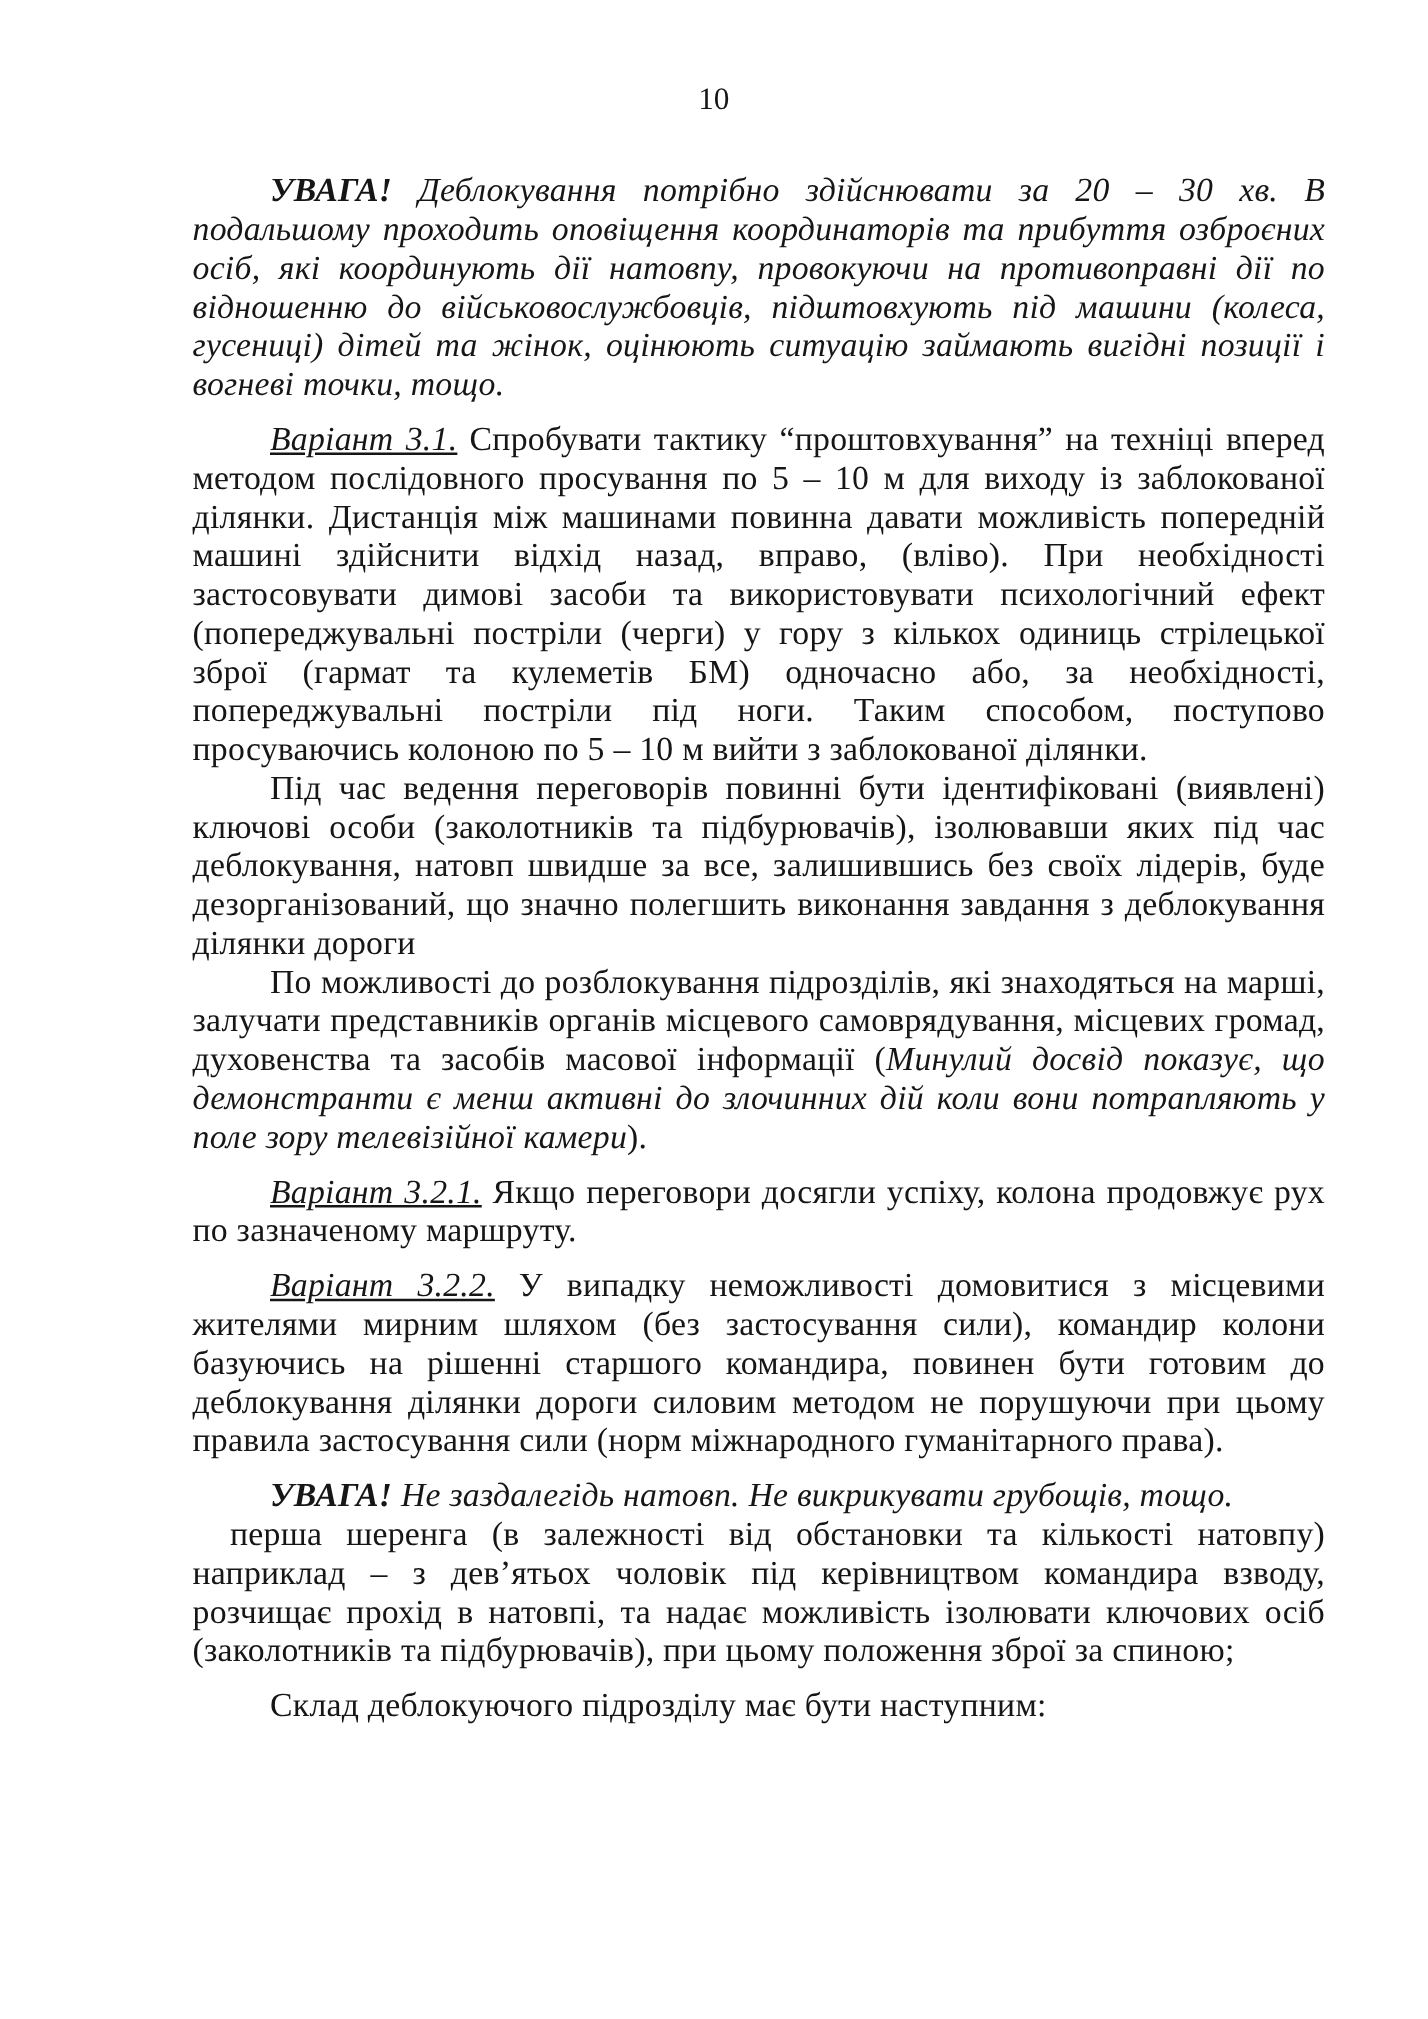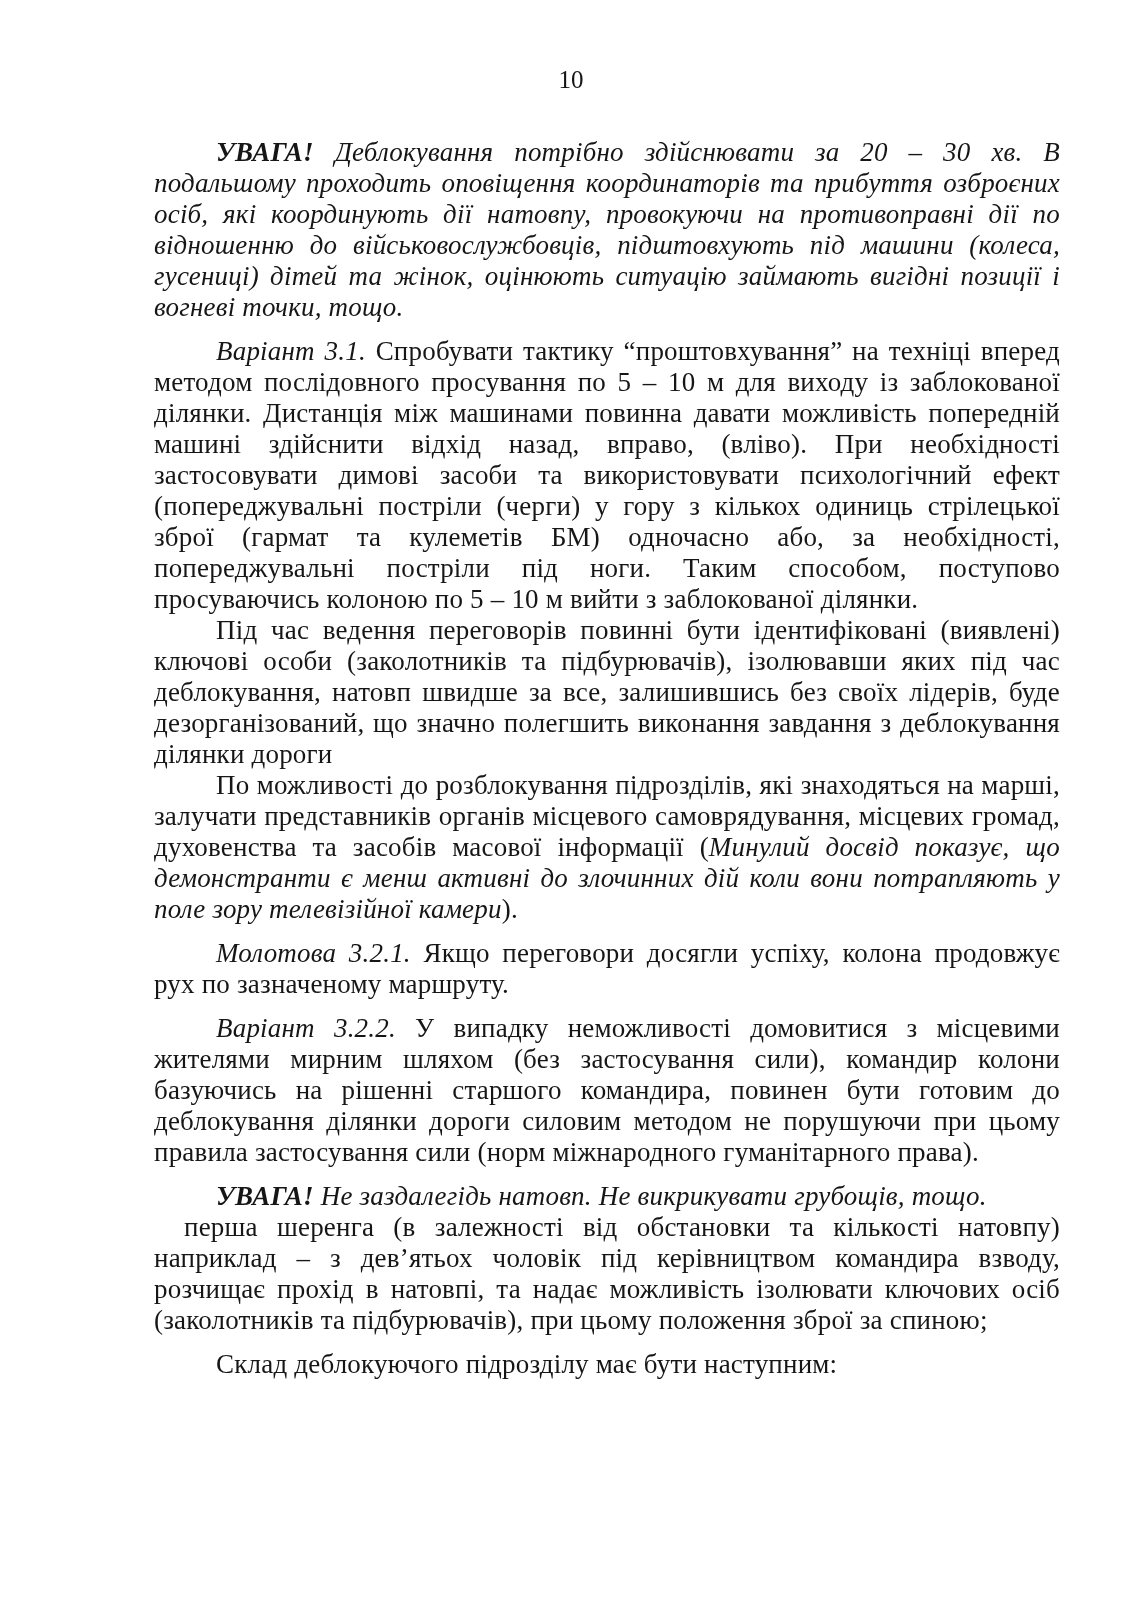--- a/index.html
+++ b/index.html
@@ -46,20 +46,21 @@
   }
   p.indent-small {
     text-indent: 30px;
   }
   .lead-bi {
     font-style: italic;
     font-weight: bold;
   }
   .lead-i {
     font-style: italic;
+    text-decoration: underline;
   }
   .em {
     font-style: italic;
   }
 </style>
 </head>
 <body>
 
 <div class="page">
 
@@ -69,21 +70,21 @@
 
     <p class="para spaced"><span class="lead-bi">УВАГА!</span><span class="em"> Деблокування потрібно здійснювати за 20 – 30 хв. В подальшому проходить оповіщення координаторів та прибуття озброєних осіб, які координують дії натовпу, провокуючи на противоправні дії по відношенню до військовослужбовців, підштовхують під машини (колеса, гусениці) дітей та жінок, оцінюють ситуацію займають вигідні позиції і вогневі точки, тощо.</span></p>
 
     <p class="para spaced"><span class="lead-i">Варіант 3.1.</span><span> Спробувати тактику “проштовхування” на техніці вперед методом послідовного просування по 5 – 10 м для виходу із заблокованої ділянки. Дистанція між машинами повинна давати можливість попередній машині здійснити відхід назад, вправо, (вліво). При необхідності застосовувати димові засоби та використовувати психологічний ефект (попереджувальні постріли (черги) у гору з кількох одиниць стрілецької зброї (гармат та кулеметів БМ) одночасно або, за необхідності, попереджувальні постріли під ноги. Таким способом, поступово просуваючись колоною по 5 – 10 м вийти з заблокованої ділянки.</span></p>
 
 
     <p class="para"><span>Під час ведення переговорів повинні бути ідентифіковані (виявлені) ключові особи (заколотників та підбурювачів), ізолювавши яких під час деблокування, натовп швидше за все, залишившись без своїх лідерів, буде дезорганізований, що значно полегшить виконання завдання з деблокування ділянки дороги</span></p>
 
     <p class="para"><span>По можливості до розблокування підрозділів, які знаходяться на марші, залучати представників органів місцевого самоврядування, місцевих громад, духовенства та засобів масової інформації (</span><span class="em">Минулий досвід показує, що демонстранти є менш активні до злочинних дій коли вони потрапляють у поле зору телевізійної камери</span><span>).</span></p>
 
-    <p class="para spaced"><span class="lead-i">Молотова 3.2.1.</span><span> Якщо переговори досягли успіху, колона продовжує рух по зазначеному маршруту.</span></p>
+    <p class="para spaced"><span class="lead-i">Варіант 3.2.1.</span><span> Якщо переговори досягли успіху, колона продовжує рух по зазначеному маршруту.</span></p>
 
     <p class="para spaced"><span class="lead-i">Варіант 3.2.2.</span><span> У випадку неможливості домовитися з місцевими жителями мирним шляхом (без застосування сили), командир колони базуючись на рішенні старшого командира, повинен бути готовим до деблокування ділянки дороги силовим методом не порушуючи при цьому правила застосування сили (норм міжнародного гуманітарного права).</span></p>
 
     <p class="para spaced"><span class="lead-bi">УВАГА!</span><span class="em"> Не заздалегідь натовп. Не викрикувати грубощів, тощо.</span></p>
 
 
     <p class="para indent-small"><span>перша шеренга (в залежності від обстановки та кількості натовпу) наприклад – з дев’ятьох чоловік під керівництвом командира взводу, розчищає прохід в натовпі, та надає можливість ізолювати ключових осіб (заколотників та підбурювачів), при цьому положення зброї за спиною;</span></p>
 
     <p class="para spaced"><span>Склад деблокуючого підрозділу має бути наступним:</span></p>
 

